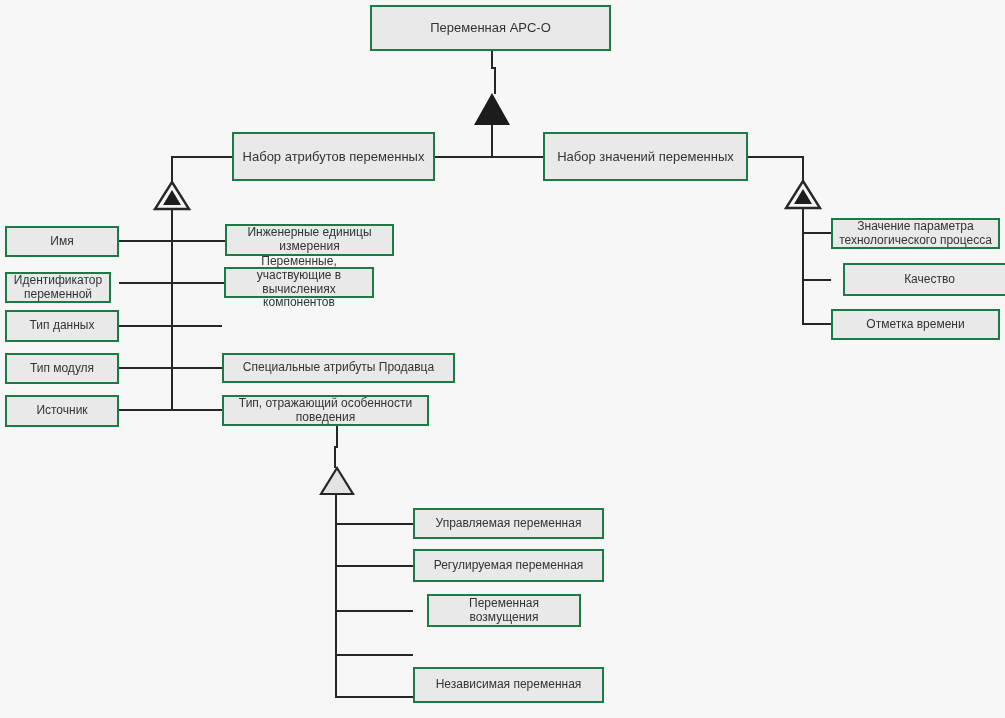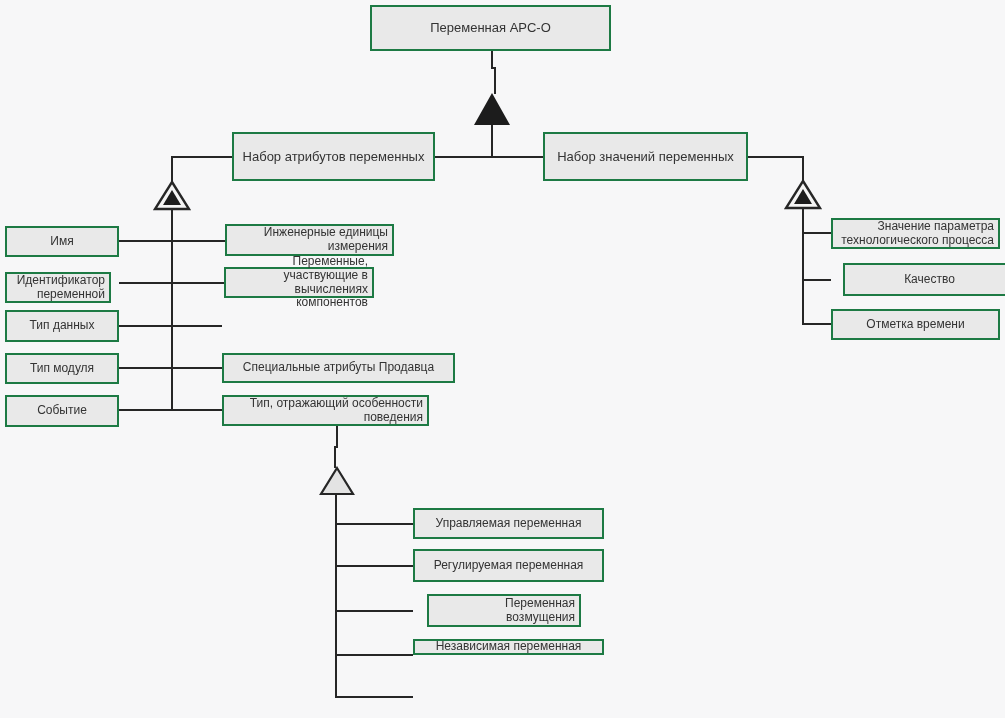--- a/index.html
+++ b/index.html
@@ -26,21 +26,21 @@
   }
   .node{
     position:absolute;
     box-sizing:border-box;
     border:2px solid var(--box-border);
     background:var(--box-fill);
     color:var(--text);
     display:flex;
     align-items:center;
     justify-content:center;
-    text-align:right;
+    text-align:center;
     font-size:12px;
     line-height:1.16;
     padding:1px 4px;
   }
   .node.lg{font-size:13px;}
   .line{
     position:absolute;
     background:var(--line);
   }
   .tri{position:absolute;}
@@ -104,29 +104,29 @@
   <div class="node lg" style="left:370px;top:5px;width:241px;height:46px">Переменная APC-O</div>
 
   <div class="node lg" style="left:232px;top:132px;width:203px;height:49px">Набор атрибутов переменных</div>
 
   <div class="node lg" style="left:543px;top:132px;width:205px;height:49px">Набор значений переменных</div>
 
   <div class="node" style="left:5px;top:226px;width:114px;height:31px">Имя</div>
   <div class="node" style="left:5px;top:272px;width:106px;height:31px">Идентификатор переменной</div>
   <div class="node" style="left:5px;top:310px;width:114px;height:32px">Тип данных</div>
   <div class="node" style="left:5px;top:353px;width:114px;height:31px">Тип модуля</div>
-  <div class="node" style="left:5px;top:395px;width:114px;height:32px">Событие</div>
+  <div class="node" style="left:5px;top:395px;width:114px;height:32px">Источник</div>
 
   <div class="node" style="left:225px;top:224px;width:169px;height:32px">Инженерные единицы измерения</div>
   <div class="node" style="left:224px;top:267px;width:150px;height:31px">Переменные, участвующие в вычислениях компонентов</div>
   <div class="node" style="left:222px;top:353px;width:233px;height:30px">Специальные атрибуты Продавца</div>
   <div class="node" style="left:222px;top:395px;width:207px;height:31px">Тип, отражающий особенности поведения</div>
 
   <div class="node" style="left:831px;top:218px;width:169px;height:31px">Значение параметра технологического процесса</div>
   <div class="node" style="left:843px;top:263px;width:173px;height:33px">Качество</div>
   <div class="node" style="left:831px;top:309px;width:169px;height:31px">Отметка времени</div>
 
   <div class="node" style="left:413px;top:508px;width:191px;height:31px">Управляемая переменная</div>
   <div class="node" style="left:413px;top:549px;width:191px;height:33px">Регулируемая переменная</div>
   <div class="node" style="left:427px;top:594px;width:154px;height:33px">Переменная возмущения</div>
-  <div class="node" style="left:413px;top:639px;width:191px;height:16px">Независимая переменная</div>
+  <div class="node" style="left:413px;top:667px;width:191px;height:36px">Независимая переменная</div>
 
 </div>
 
 </body></html>

